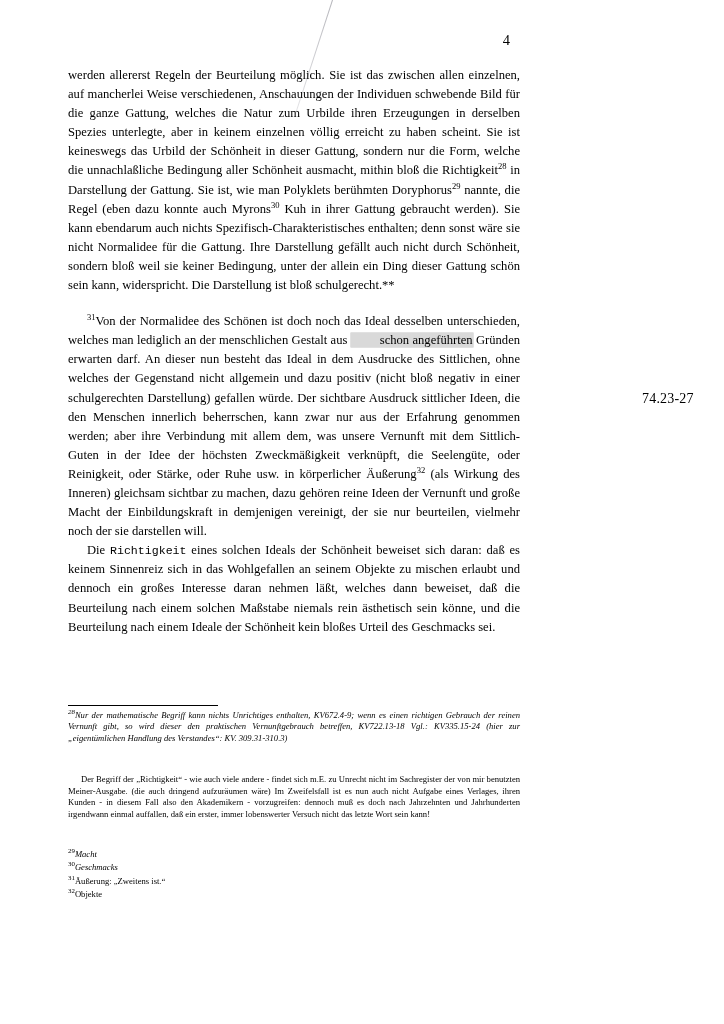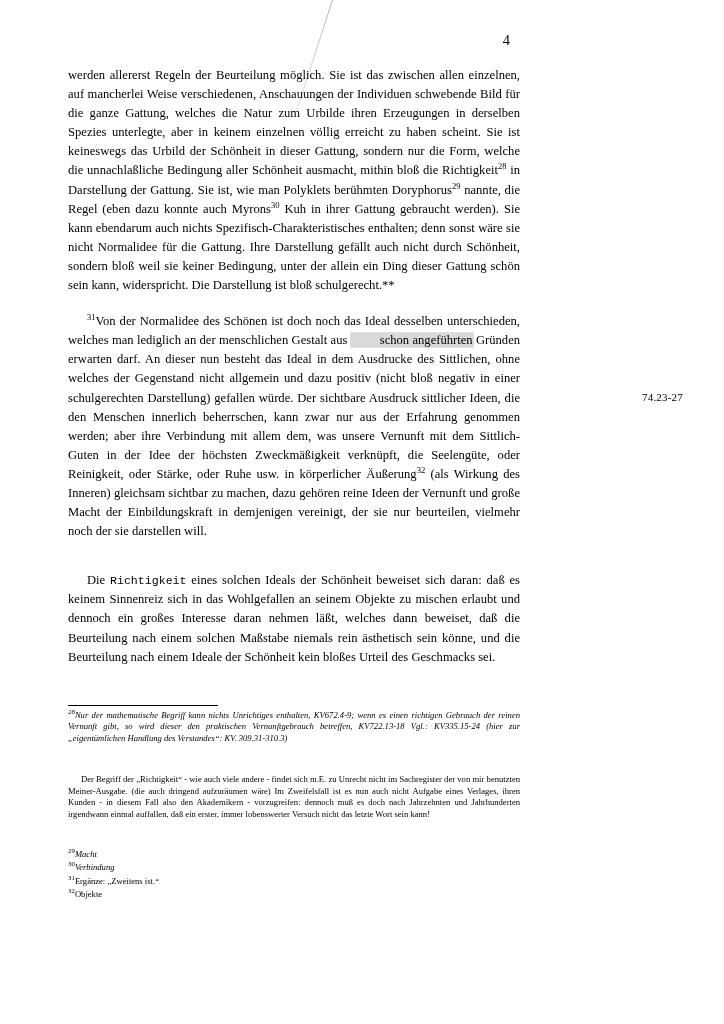--- a/index.html
+++ b/index.html
@@ -71,21 +71,21 @@
   .hl {
     background: #d9d9d9;
     box-shadow: 0 0 0 0.5px #c2c2c2;
     padding-left: 29px;
   }
   .margin-note {
     position: absolute;
     right: 10px;
     top: 391px;
     width: 72px;
-    font-size: 11px;
+    font-size: 14px;
     font-family: "Liberation Serif", serif;
     color: #000;
     letter-spacing: 0.2px;
   }
   .footnote-rule {
     position: absolute;
     left: 68px;
     top: 705px;
     width: 150px;
     height: 1px;
@@ -141,38 +141,38 @@
   <div class="body-block">
 
     <p class="para">
       <span>werden allererst Regeln der Beurteilung möglich. Sie ist das zwischen allen einzelnen, auf mancherlei Weise verschiedenen, Anschauungen der Individuen schwebende Bild für die ganze Gattung, welches die Natur zum Urbilde ihren Erzeugungen in derselben Spezies unterlegte, aber in keinem einzelnen völlig erreicht zu haben scheint. Sie ist keineswegs das </span><span class="it">Urbild der Schönheit</span><span> in dieser Gattung, sondern nur die Form, welche die unnachlaßliche Bedingung aller Schönheit ausmacht, mithin bloß die </span><span class="it">Richtigkeit</span><sup>28</sup><span> in Darstellung der Gattung. Sie ist, wie man </span><span class="it">Polyklets</span><span> berühmten </span><span class="it">Doryphorus</span><sup>29</sup><span> nannte, die Regel (eben dazu konnte auch </span><span class="it">Myrons</span><sup>30</sup><span> Kuh in ihrer Gattung gebraucht werden). Sie kann ebendarum auch nichts Spezifisch-Charakteristisches enthalten; denn sonst wäre sie nicht </span><span class="it">Normalidee</span><span> für die Gattung. Ihre Darstellung gefällt auch nicht durch Schönheit, sondern bloß weil sie keiner Bedingung, unter der allein ein Ding dieser Gattung schön sein kann, widerspricht. Die Darstellung ist bloß schulgerecht.**</span>
     </p>
 
     <p class="para" style="margin-top:17px;">
       <span style="margin-left:19px;"></span><sup>31</sup><span>Von der </span><span class="it">Normalidee</span><span> des Schönen ist doch noch das </span><span class="it">Ideal</span><span> desselben unterschieden, welches man lediglich an der </span><span class="it">menschlichen Gestalt</span><span> aus </span><span class="hl">schon angeführten</span><span> Gründen erwarten darf. An dieser nun besteht das Ideal in dem Ausdrucke des </span><span class="it">Sittlichen</span><span>, ohne welches der Gegenstand nicht allgemein und dazu positiv (nicht bloß negativ in einer schulgerechten Darstellung) gefallen würde. Der sichtbare Ausdruck sittlicher Ideen, die den Menschen innerlich beherrschen, kann zwar nur aus der Erfahrung genommen werden; aber ihre Verbindung mit allem dem, was unsere Vernunft mit dem Sittlich- Guten in der Idee der höchsten Zweckmäßigkeit verknüpft, die Seelengüte, oder Reinigkeit, oder Stärke, oder Ruhe usw. in körperlicher Äußerung</span><sup>32</sup><span> (als Wirkung des Inneren) gleichsam sichtbar zu machen, dazu gehören reine Ideen der Vernunft und große Macht der Einbildungskraft in demjenigen vereinigt, der sie nur beurteilen, vielmehr noch der sie darstellen will.</span>
     </p>
 
-    <p class="para indent" style="margin-top:30px;">
+    <p class="para indent" style="margin-top:0;">
       <span>Die </span><span class="mono">Richtigkeit</span><span> eines solchen Ideals der Schönheit beweiset sich daran: daß es keinem Sinnenreiz sich in das Wohlgefallen an seinem Objekte zu mischen erlaubt und dennoch ein großes Interesse daran nehmen läßt, welches dann beweiset, daß die Beurteilung nach einem solchen Maßstabe niemals rein ästhetisch sein könne, und die Beurteilung nach einem Ideale der Schönheit kein bloßes Urteil des Geschmacks sei.</span>
     </p>
 
   </div>
 
   <div class="margin-note">74.23-27</div>
 
   <div class="footnote-rule"></div>
 
   <div class="footnotes">
     <p class="fn it"><sup class="fnnum">28</sup><span>Nur der mathematische Begriff kann nichts Unrichtiges enthalten, KV672.4-9; wenn es einen richtigen Gebrauch der reinen Vernunft gibt, so wird dieser den praktischen Vernunftgebrauch betreffen, KV722.13-18 Vgl.: KV335.15-24 (hier zur „eigentümlichen Handlung des Verstandes“: KV. 309.31-310.3)</span></p>
   </div>
 
   <div class="fn-block-2">
     <p class="fn fn-indent">Der Begriff der „Richtigkeit“ - wie auch viele andere - findet sich m.E. zu Unrecht nicht im Sachregister der von mir benutzten Meiner-Ausgabe. (die auch dringend aufzuräumen wäre) Im Zweifelsfall ist es nun auch nicht Aufgabe eines Verlages, ihren Kunden - in diesem Fall also den Akademikern - vorzugreifen: dennoch muß es doch nach Jahrzehnten und Jahrhunderten irgendwann einmal auffallen, daß ein erster, immer lobenswerter Versuch nicht das letzte Wort sein kann!</p>
   </div>
 
   <div class="fn-tail">
     <p class="ln"><sup class="fnnum">29</sup><span class="it">Macht</span></p>
-    <p class="ln"><sup class="fnnum">30</sup><span class="it">Verbindung</span></p>
-    <p class="ln"><sup class="fnnum">31</sup><span>Ergänze: „Zweitens ist.“</span></p>
+    <p class="ln"><sup class="fnnum">30</sup><span class="it">Geschmacks</span></p>
+    <p class="ln"><sup class="fnnum">31</sup><span>Äußerung: „Zweitens ist.“</span></p>
     <p class="ln"><sup class="fnnum">32</sup><span>Objekte</span></p>
   </div>
 
 </div>
 
 </body></html>

